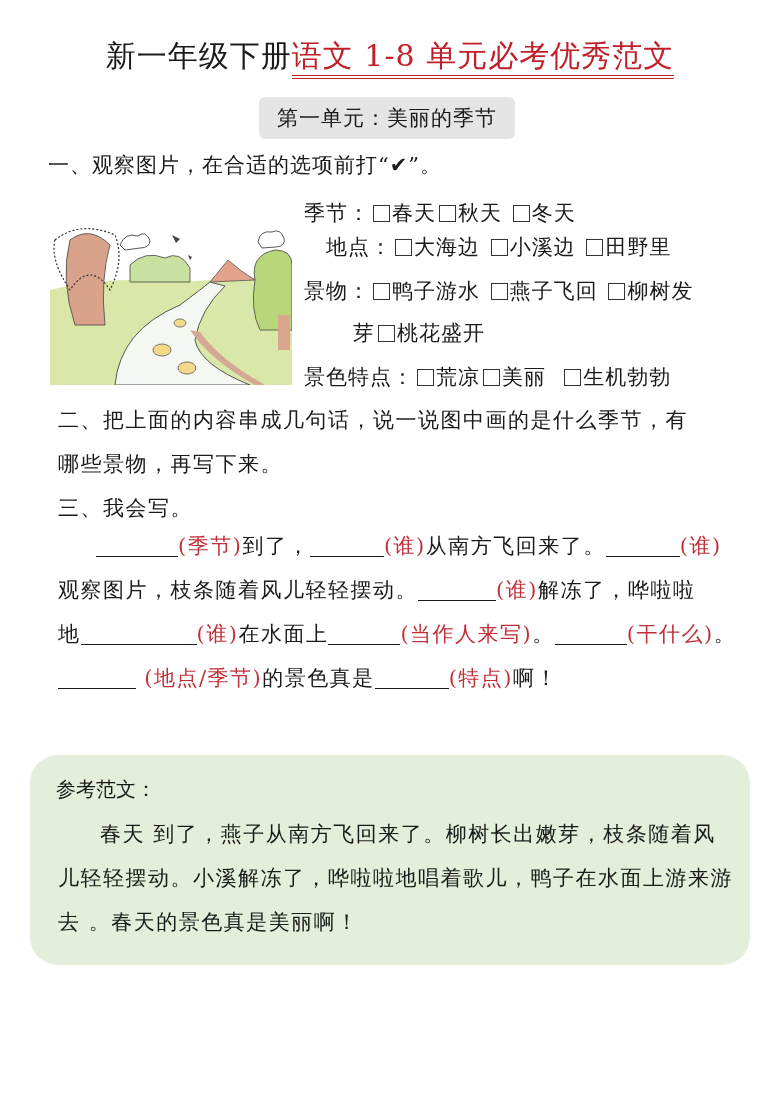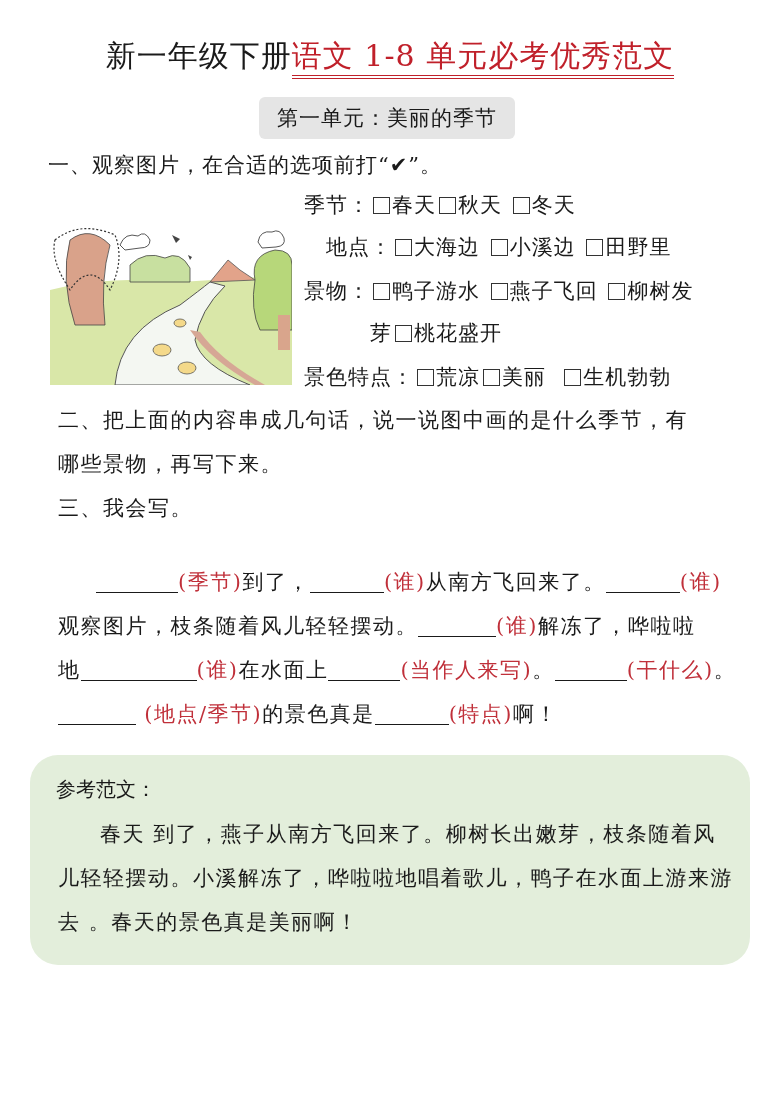--- a/index.html
+++ b/index.html
@@ -80,47 +80,47 @@
   <path d="M5 20 Q30 0 65 15 Q75 40 60 70 Q40 40 20 70 Q0 40 5 20 Z" fill="none" stroke="#333" stroke-width="1.2" stroke-dasharray="2 2"></path>
   <path d="M70 25 Q75 12 88 16 Q95 10 100 20 Q100 28 90 28 L75 30 Z" fill="#fff" stroke="#444" stroke-width="0.9"></path>
   <path d="M208 22 Q210 10 222 12 Q230 8 234 18 Q236 26 226 27 L212 28 Z" fill="#fff" stroke="#444" stroke-width="0.9"></path>
   <path d="M122 15 l8 4 l-4 4 Z" fill="#444"></path>
   <path d="M138 35 l4 2 l-2 3 Z" fill="#444"></path>
   <ellipse cx="112" cy="130" rx="9" ry="6" fill="#f4d98a" stroke="#444" stroke-width="0.7"></ellipse>
   <ellipse cx="137" cy="148" rx="9" ry="6" fill="#f4d98a" stroke="#444" stroke-width="0.7"></ellipse>
   <ellipse cx="130" cy="103" rx="6" ry="4" fill="#f4d98a" stroke="#444" stroke-width="0.7"></ellipse>
 </svg>
 
-<div class="options" style="top:190px;text-align:right;">
+<div class="options" style="top:198px;text-align:right;">
   <span>季节：</span><span class="cb"></span><span>春天</span><span class="cb"></span><span>秋天</span>&nbsp;<span class="cb"></span><span>冬天</span>
 </div>
 
 <div class="options" style="top:232px;margin-left:22px;">
   <span>地点：</span><span class="cb"></span><span>大海边</span>&nbsp;<span class="cb"></span><span>小溪边</span>&nbsp;<span class="cb"></span><span>田野里</span>
 </div>
 
 <div class="options" style="top:276px;">
   <span>景物：</span><span class="cb"></span><span>鸭子游水</span>&nbsp;<span class="cb"></span><span>燕子飞回</span>&nbsp;<span class="cb"></span><span>柳树发</span>
 </div>
 
-<div class="options" style="top:318px; left:370px;">
+<div class="options" style="top:318px; left:353px;">
   <span>芽</span><span class="cb"></span><span>桃花盛开</span>
 </div>
 
 <div class="options" style="top:362px;">
   <span>景色特点：</span><span class="cb"></span><span>荒凉</span><span class="cb"></span><span>美丽</span>&nbsp;&nbsp;<span class="cb"></span><span>生机勃勃</span>
 </div>
 
 <div class="para" style="top:398px;">
   <div>二、把上面的内容串成几句话，说一说图中画的是什么季节，有</div>
   <div>哪些景物，再写下来。</div>
   <div>三、我会写。</div>
 </div>
 
-<div class="para" style="top:560px;">
+<div class="para" style="top:524px;">
   <div style="padding-left:38px;">
     <span class="blank" style="width:82px;"></span><span class="hint">(季节)</span><span>到了，</span><span class="blank" style="width:74px;"></span><span class="hint">(谁)</span><span>从南方飞回来了。</span><span class="blank" style="width:74px;"></span><span class="hint">(谁)</span>
   </div>
   <div>
     <span>观察图片，枝条随着风儿轻轻摆动。</span><span class="blank" style="width:78px;"></span><span class="hint">(谁)</span><span>解冻了，哗啦啦</span>
   </div>
   <div>
     <span>地</span><span class="blank" style="width:116px;"></span><span class="hint">(谁)</span><span>在水面上</span><span class="blank" style="width:72px;"></span><span class="hint">(当作人来写)</span><span>。</span><span class="blank" style="width:72px;"></span><span class="hint">(干什么)</span><span>。</span>
   </div>
   <div>

